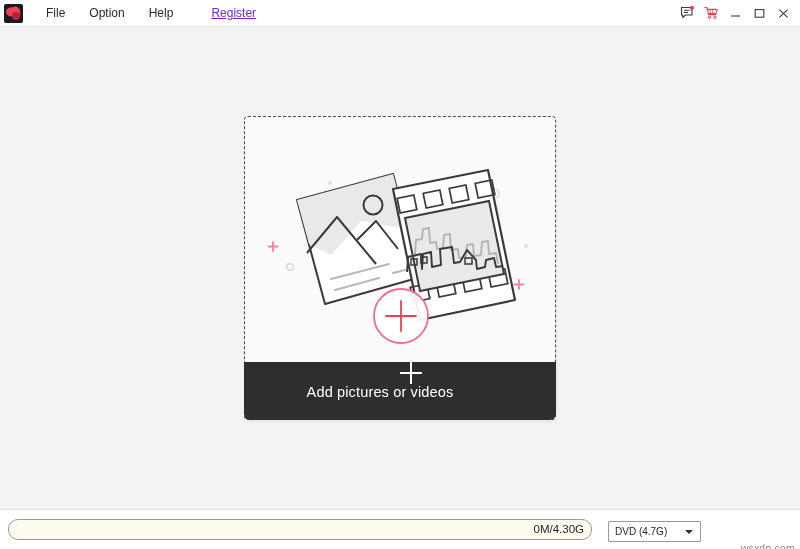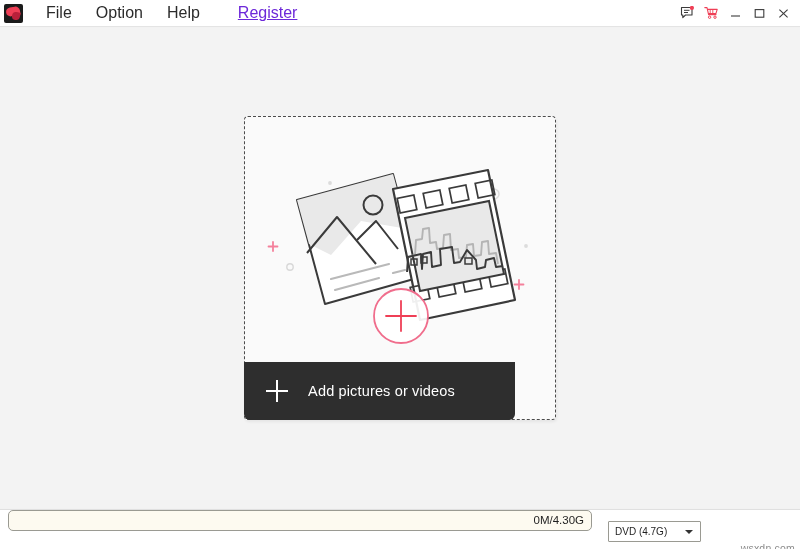--- a/index.html
+++ b/index.html
@@ -51,21 +51,21 @@
     background: #b9203a;
     border-radius: 50% 0 50% 50%;
     transform: rotate(12deg);
   }
   .menu-group {
     display: flex;
     align-items: center;
     margin-left: 11px;
   }
   .menu-item {
-    font-size: 16px;
+    font-size: 12px;
     color: #2b2b2b;
     padding: 4px 12px;
     line-height: 14px;
     cursor: default;
     white-space: nowrap;
   }
   .menu-item.register {
     color: #6d28d9;
     text-decoration: underline;
     margin-left: 14px;
@@ -111,27 +111,28 @@
   #illustration {
     position: absolute;
     left: 0; top: 0;
     width: 310px;
     height: 245px;
   }
   #add-button {
     position: absolute;
     left: -1px;
     bottom: -1px;
-    width: 271px;
+    width: 312px;
     height: 58px;
     background: #2e2e2e;
     border-radius: 0 0 6px 6px;
     display: flex;
     align-items: center;
     cursor: pointer;
+    flex-direction: column;
   }
   #add-button .plus-glyph {
     width: 22px; height: 22px;
     margin-left: 22px;
     position: relative;
     flex: none;
   }
   #add-button .plus-glyph:before,
   #add-button .plus-glyph:after {
     content: "";
@@ -159,26 +160,26 @@
   #bottombar {
     position: absolute;
     left: 0; top: 509px;
     width: 800px;
     height: 40px;
     background: #ffffff;
     border-top: 1px solid #e0e0e0;
   }
   #capacity-bar {
     position: absolute;
-    left: 8px; top: 0;
+    left: 8px; top: 9px;
     width: 584px; height: 21px;
     box-sizing: border-box;
     border: 1px solid #9a9a92;
     background: #fdfaf0;
-    border-radius: 5px;
+    border-radius: 10px;
   }
   #capacity-text {
     position: absolute;
     right: 7px; top: 3px;
     font-size: 11.5px;
     color: #1f1f1f;
   }
   .combo {
     position: absolute;
     top: 11px;

